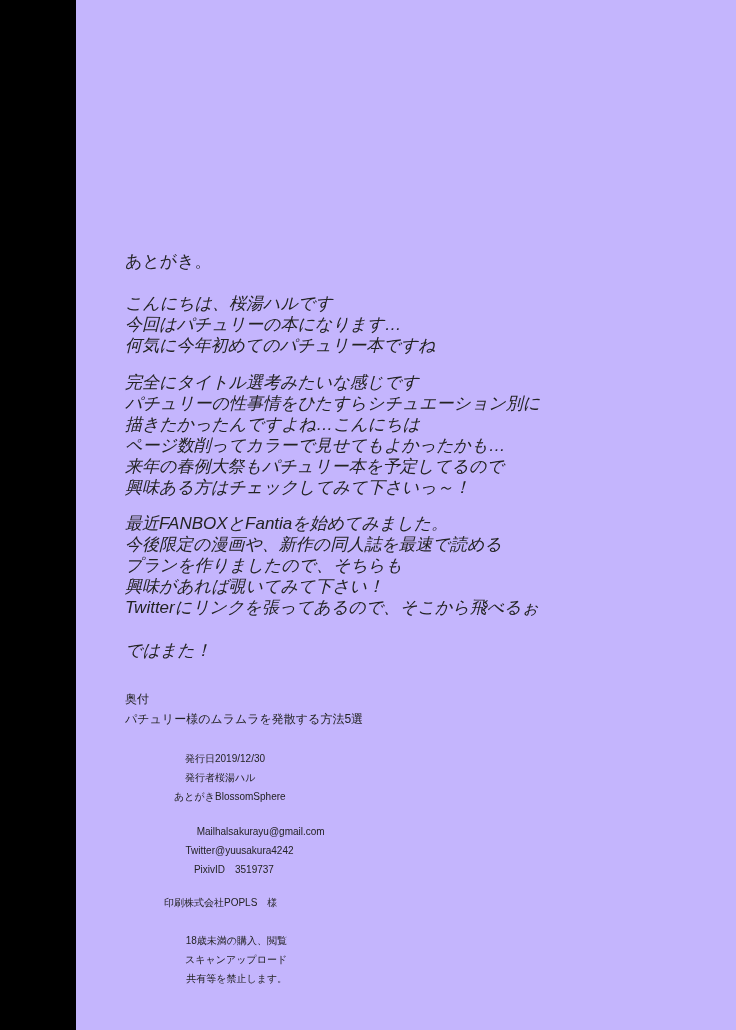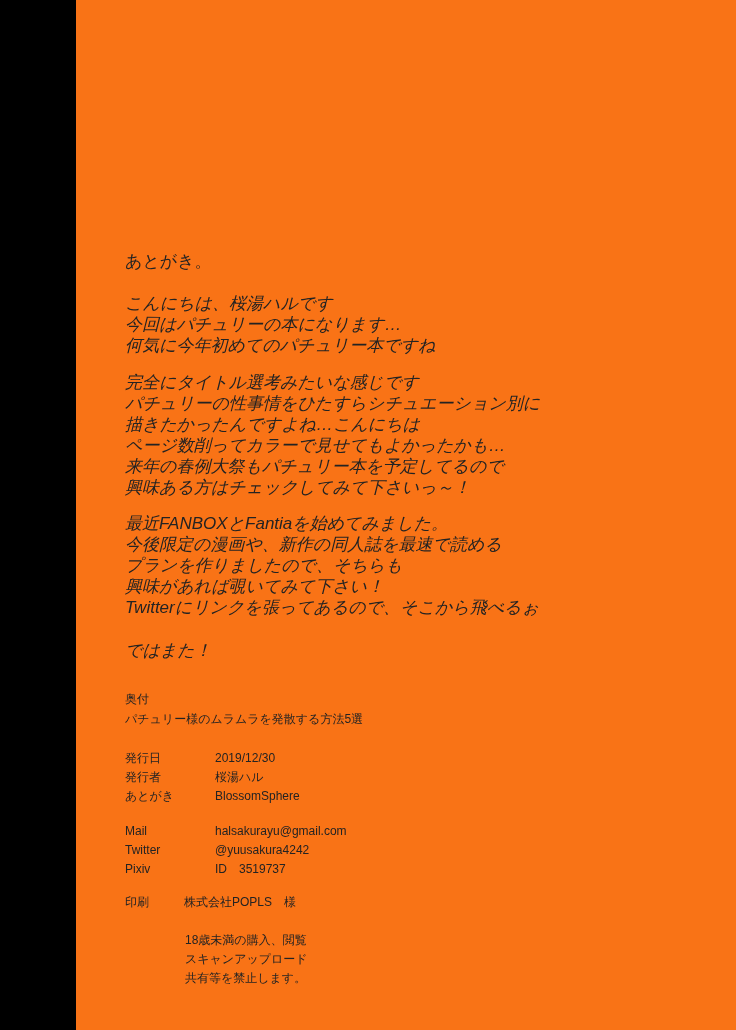--- a/index.html
+++ b/index.html
@@ -1,32 +1,32 @@
 <!DOCTYPE html>
 <html><head>
 <meta charset="utf-8">
 <style>
   html,body{margin:0;padding:0;background:#ffffff;}
   .page{
     position:relative;
     width:736px;height:1030px;
-    background:#f97316;
+    background:#c4b5fd;
     color:#232323;
     font-family:"Liberation Sans", sans-serif;
     overflow:hidden;
   }
   .leftbar{
     position:absolute;left:0;top:0;
     width:76px;height:1030px;
     background:#000000;
   }
   .block{position:absolute;left:125px;white-space:nowrap;}
   .body-text{font-size:17px;line-height:21px;font-style:italic;}
   .heading{font-size:17px;line-height:21px;}
-  .small-text{font-size:12px;line-height:19px;}
+  .small-text{font-size:10px;line-height:19px;text-align:right;}
   .colo-head{font-size:12px;line-height:20px;}
   .row{display:flex;}
   .row .lbl{width:90px;flex:0 0 90px;}
   .row.printer .lbl{width:59px;flex:0 0 59px;}
   .line{display:block;}
 </style>
 </head>
 <body>
 
 <div class="page">

